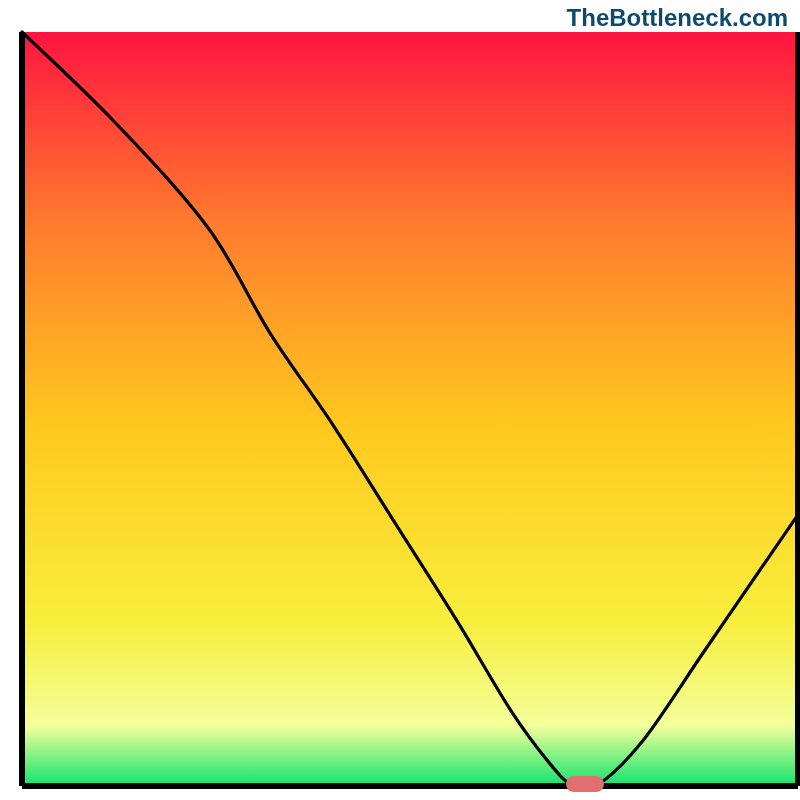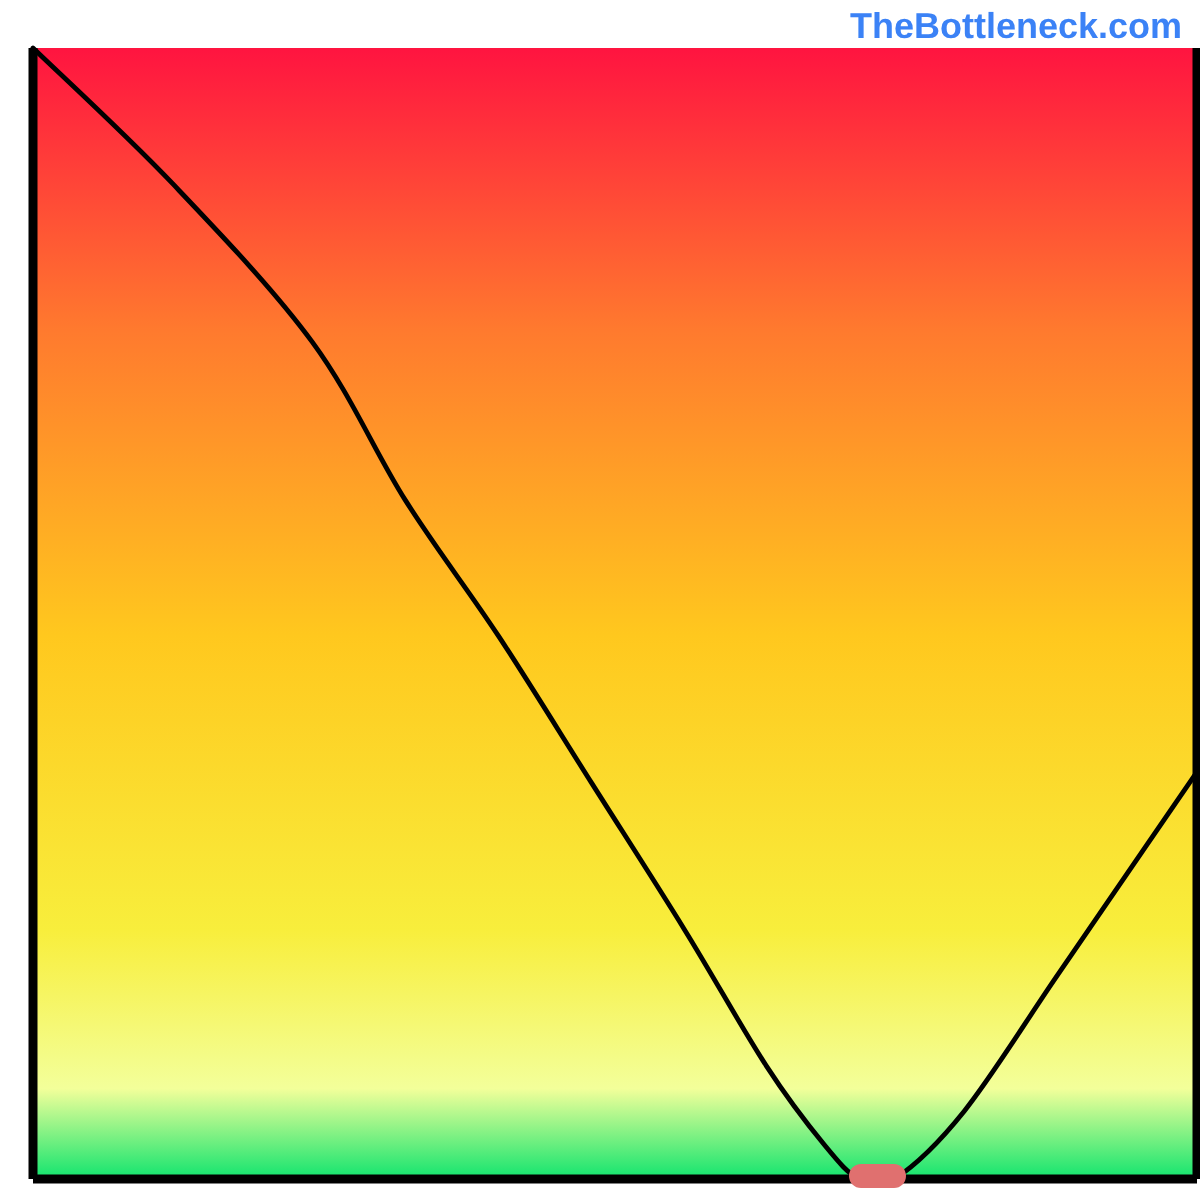--- a/index.html
+++ b/index.html
@@ -15,21 +15,21 @@
     position: relative;
     width: 800px;
     height: 800px;
   }
   .watermark {
     position: absolute;
     top: 4px;
     right: 12px;
     font-size: 24px;
     font-weight: bold;
-    color: #3b82f6;
+    color: #0c4a6e;
     letter-spacing: 0px;
     user-select: none;
   }
   svg.chart {
     position: absolute;
     left: 0;
     top: 0;
     width: 800px;
     height: 800px;
     display: block;

